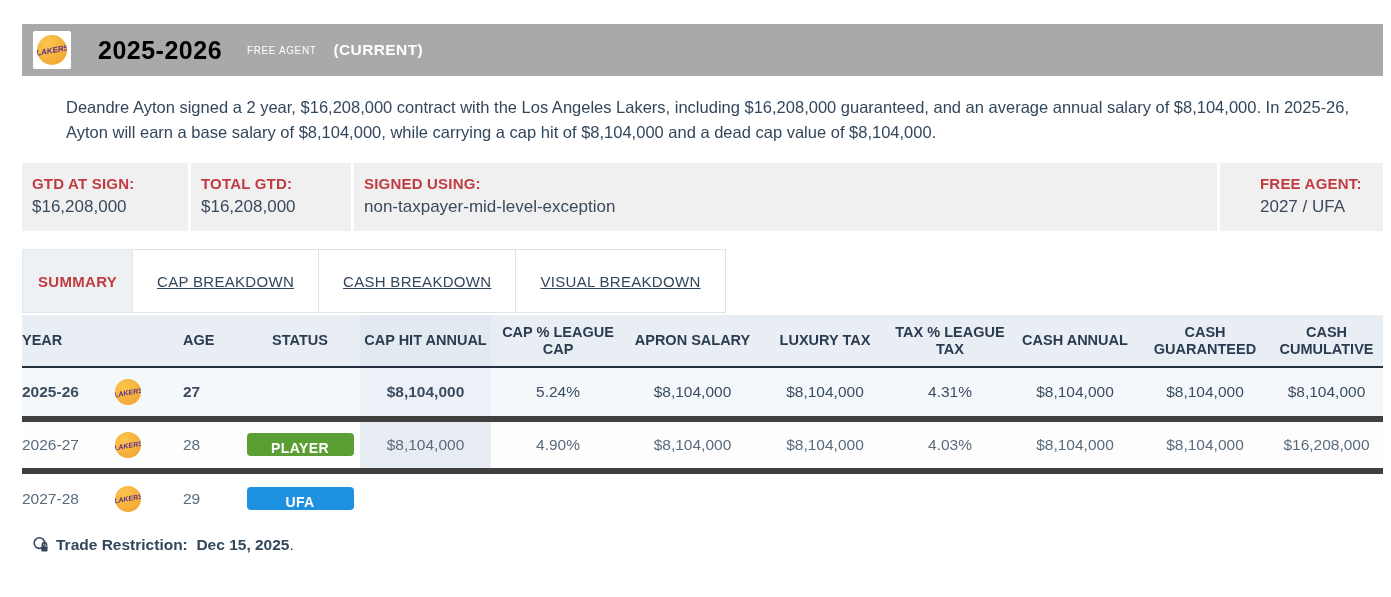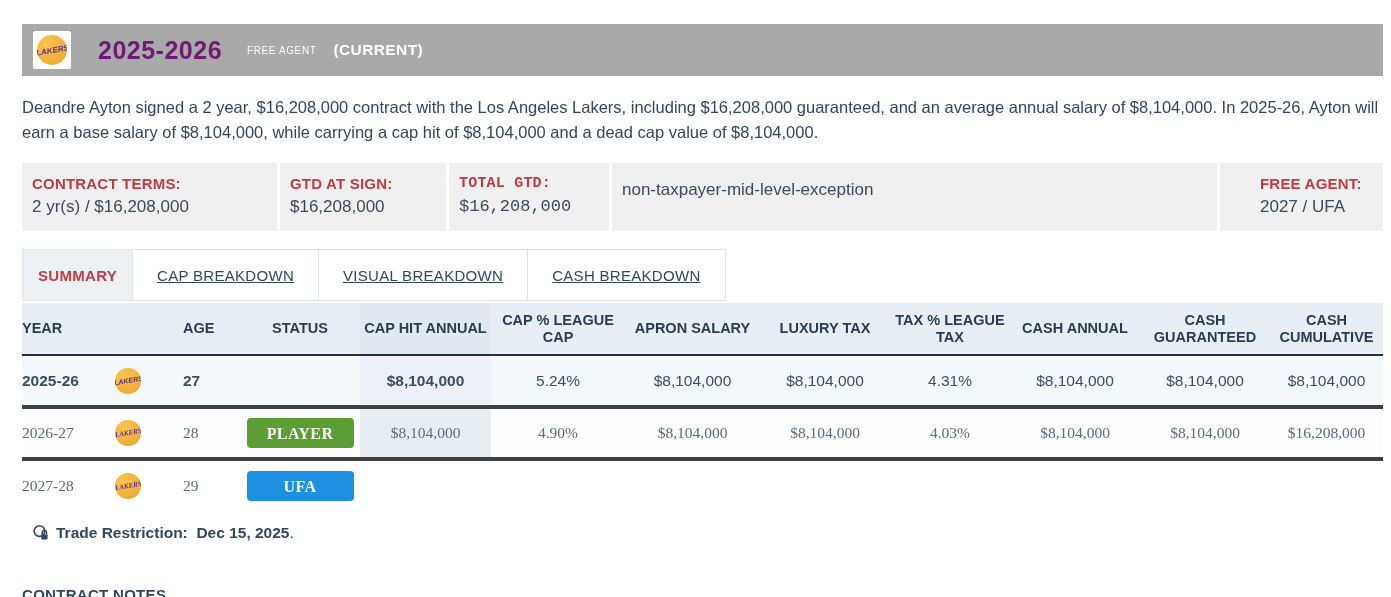--- a/index.html
+++ b/index.html
@@ -9,62 +9,62 @@
 
   
   .season-bar { height:52px; background:#a9a9a9; display:flex; align-items:center; }
   .logo-box { width:38px; height:38px; background:#ffffff; border-radius:2px;
               margin-left:11px; display:flex; align-items:center; justify-content:center; }
   .ball { border-radius:50%; background:radial-gradient(circle at 35% 30%, #fcc54d, #efa02e);
           display:flex; align-items:center; justify-content:center; overflow:hidden; }
   .ball i { font-style:italic; font-weight:bold; color:#5c2d91; transform:rotate(-10deg); }
   .ball-lg { width:30px; height:30px; } .ball-lg i { font-size:8px; }
   .ball-sm { width:26px; height:26px; } .ball-sm i { font-size:7px; }
-  .season { color:#701a75; font-size:25px; font-weight:700; margin-left:27px; letter-spacing:.5px; }
+  .season { color:#000000; font-size:25px; font-weight:700; margin-left:27px; letter-spacing:.5px; }
   .fa-status { color:#ffffff; font-size:10px; margin-left:25px; letter-spacing:.6px; }
   .current { color:#ffffff; font-size:15.5px; font-weight:700; margin-left:17px; letter-spacing:.4px; }
 
   
-  .summary { margin-top:19px; color:#33475b; font-size:16.5px; line-height:25px; max-width:1361px; }
+  .summary { margin-top:19px; color:#33475b; font-size:16.5px; line-height:25px; max-width:1361px;margin-left:44px; }
 
   
   .terms-strip { margin-top:18px; display:flex; gap:3px; width:1361px; }
   .term { background:#f0f0f1; padding:12px 0 14px 10px; }
   .t1 { flex:0 0 255px; } .t2 { flex:0 0 221px; } .t3 { flex:0 0 166px; }
-  .t4 { flex:0 0 160px;font-family:Liberation Mono, monospace; } .t5 { flex:1 1 auto; }  .t6 { flex:0 0 163px;padding-left:40px; }
+  .t4 { flex:0 0 160px; } .t5 { flex:1 1 auto; }  .t6 { flex:0 0 163px;padding-left:40px; }
   .t-label { color:#c13b42; font-size:15px; font-weight:700; letter-spacing:.2px; }
   .t-value { color:#3a4a5a; font-size:17px; margin-top:5px; }
 
   
   .tabs { margin-top:18px; display:flex; }
-  .tab { height:52px; display:flex; align-items:center; padding:0 24px; font-size:15px;
+  .tab { height:64px; display:flex; align-items:center; padding:0 24px; font-size:15px;
          color:#33475b; text-decoration:underline; border:1px solid #dde3e9; border-left:none;
          background:#ffffff; cursor:pointer; letter-spacing:.3px; }
   .tab:first-child { border-left:1px solid #dde3e9; }
   .tab.active { background:#eef1f4; color:#c13b42; font-weight:700; text-decoration:none;
                 border-color:#e2e7ec; padding:0 15px; }
 
   
   table { border-collapse:collapse; table-layout:fixed; width:1361px; margin-top:2px; }
   thead th { background:#e9eef5; color:#2c3c50; font-size:14.5px; font-weight:700;
              height:52px; vertical-align:middle; line-height:17px;
              border-bottom:2px solid #25303e; }
   thead th.hl { background:#e3e9f1; }
   td { height:52px; vertical-align:middle; font-size:15.5px; color:#5a6b7c; }
-  tbody tr + tr td { border-top:4px solid #404040;font-family:Liberation Serif, serif; }
+  tbody tr + tr td { border-top:6px solid #404040; }
   tr.row-0 td { background:#f5f8fb; color:#3b4d61; }
   tr.row-0 td.hl { background:#edf1f7; font-weight:700; }
   tr.row-1 td { background:#fdfdfe; }
   tr.row-1 td.hl { background:#e8edf4; }
   tr.row-2 td { background:#ffffff; }
   .al { text-align:left; } .ac { text-align:center; }
   .c-year { padding-left:0; } .c-age { padding-left:18px; }
   tr.row-0 .c-year, tr.row-0 .c-age { font-weight:700; }
-  .badge { display:inline-block; width:107px; height:30px; line-height:31px; border-radius:4px;
-           color:#ffffff; font-size:16px; font-weight:700; text-align:center; letter-spacing:.4px;
+  .badge { display:inline-block; width:107px; height:23px; line-height:31px; border-radius:4px;
+           color:#ffffff; font-size:14px; font-weight:700; text-align:center; letter-spacing:.4px;
            cursor:pointer; }
   .badge-player { background:#5b9e33; }
   .badge-ufa { background:#1d90e0; }
 
   
   .trade-note { margin:13px 0 0 10px; color:#33475b; font-size:15.5px; display:flex; }
   .trade-note svg { margin-right:7px; flex:0 0 auto; }
   .trade-note b { font-weight:700; }
   .tn-sep { white-space:pre; }
 
@@ -83,46 +83,43 @@
         </span>
     </span>
     <span class="season">2025-2026</span>
     <span class="fa-status">FREE AGENT</span>
     <span class="current">(CURRENT)</span>
   </header>
 
   <p class="summary">Deandre Ayton signed a 2 year, $16,208,000 contract with the Los Angeles Lakers, including $16,208,000 guaranteed, and an average annual salary of $8,104,000. In 2025-26, Ayton will earn a base salary of $8,104,000, while carrying a cap hit of $8,104,000 and a dead cap value of $8,104,000.</p>
 
   <div class="terms-strip">
-    <div class="term t1">
-      <div class="t-label">CONTRACT TERMS:</div>
-      <div class="t-value">2 yr(s) / $16,208,000</div>
-    </div>
     <div class="term t3">
       <div class="t-label">GTD AT SIGN:</div>
       <div class="t-value">$16,208,000</div>
     </div>
     <div class="term t4">
       <div class="t-label">TOTAL GTD:</div>
       <div class="t-value">$16,208,000</div>
     </div>
     <div class="term t5">
+      <div class="t-label">SIGNED USING:</div>
       <div class="t-value">non-taxpayer-mid-level-exception</div>
     </div>
     <div class="term t6">
       <div class="t-label">FREE AGENT:</div>
       <div class="t-value">2027 / UFA</div>
     </div>
   </div>
 
   <nav class="tabs">
     <a class="tab active">SUMMARY</a>
     <a class="tab">CAP BREAKDOWN</a>
+    <a class="tab">CASH BREAKDOWN</a>
     <a class="tab">VISUAL BREAKDOWN</a>
-    <a class="tab">CASH BREAKDOWN</a>
   </nav>
 
   <table>
     <colgroup>
       <col style="width:93px">
         <col style="width:50px">
         <col style="width:75px">
         <col style="width:120px">
       <col style="width:131px">
         <col style="width:134px">

